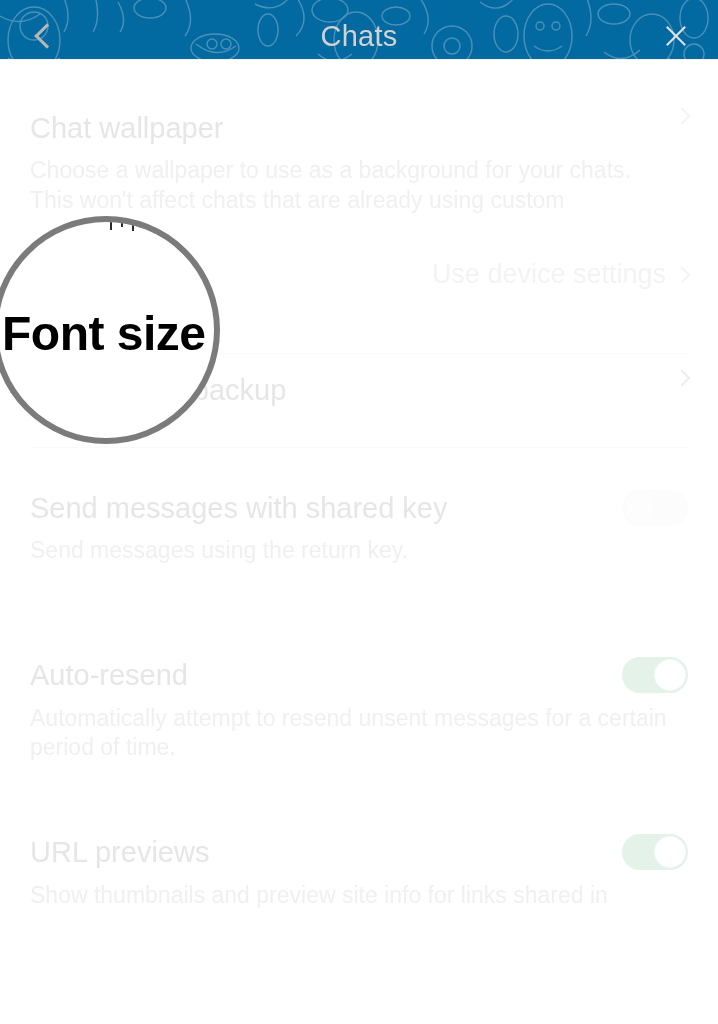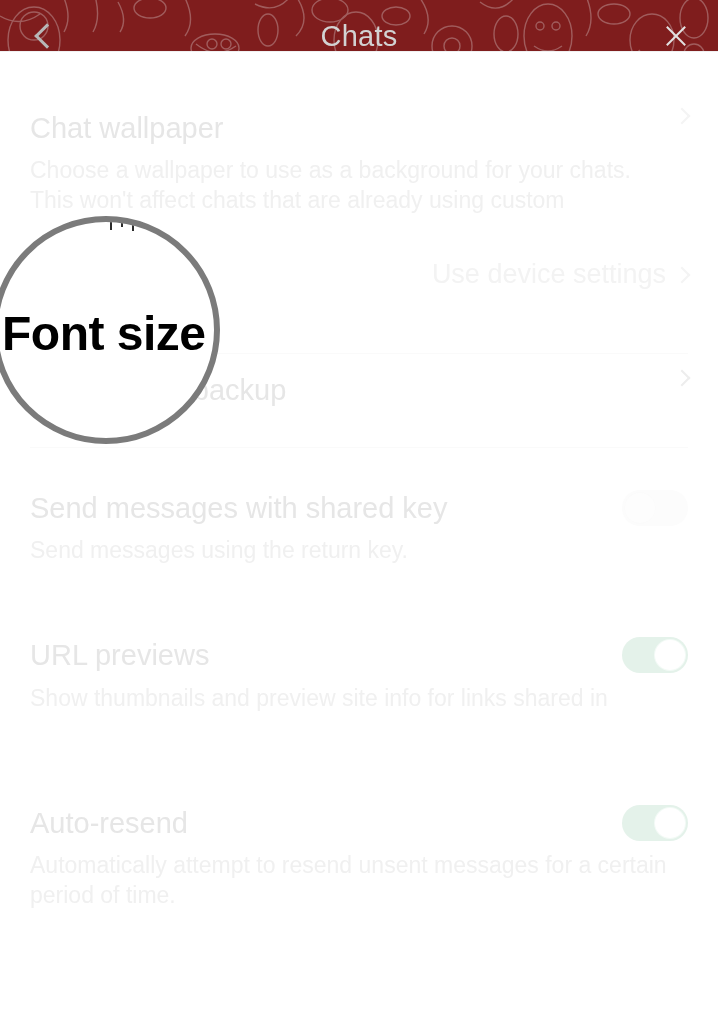--- a/index.html
+++ b/index.html
@@ -18,22 +18,22 @@
     height: 1024px;
     background: #ffffff;
     overflow: hidden;
   }
 
   
   .header {
     position: absolute;
     left: 0; top: 0;
     width: 718px;
-    height: 52px;
-    background: #7f1d1d;
+    height: 60px;
+    background: #0369a1;
     border-bottom: 1px solid #f1f1f1;
     overflow: hidden;
   }
 
   
   .header-doodles {
     position: absolute;
     left: 0; top: 0;
     width: 718px; height: 72px;
     opacity: 0.30;
@@ -301,38 +301,38 @@
     <div class="row" style="padding-top:42px;">
       <div class="row-head">
         <span class="row-title">Send messages with shared key</span>
         <span class="toggle off">
           <span class="knob"></span>
         </span>
       </div>
       <div class="row-desc">Send messages using the return key.</div>
     </div>
 
+    <div class="row" style="padding-top:92px;">
+      <div class="row-head">
+        <span class="row-title">Auto-resend</span>
+        <span class="toggle on">
+          <span class="knob"></span>
+        </span>
+      </div>
+      <div class="row-desc">Automatically attempt to resend unsent messages for a certain period of time.</div>
+    </div>
+
     <div class="row" style="padding-top:72px;">
       <div class="row-head">
         <span class="row-title">URL previews</span>
         <span class="toggle on">
           <span class="knob"></span>
         </span>
       </div>
       <div class="row-desc">Show thumbnails and preview site info for links shared in</div>
-    </div>
-
-    <div class="row" style="padding-top:92px;">
-      <div class="row-head">
-        <span class="row-title">Auto-resend</span>
-        <span class="toggle on">
-          <span class="knob"></span>
-        </span>
-      </div>
-      <div class="row-desc">Automatically attempt to resend unsent messages for a certain period of time.</div>
     </div>
 
   </div>
 
   <div class="magnifier">
     <div class="magnifier-tickrow">
       <i></i>
         <i></i>
         <i></i>
         <i></i>

